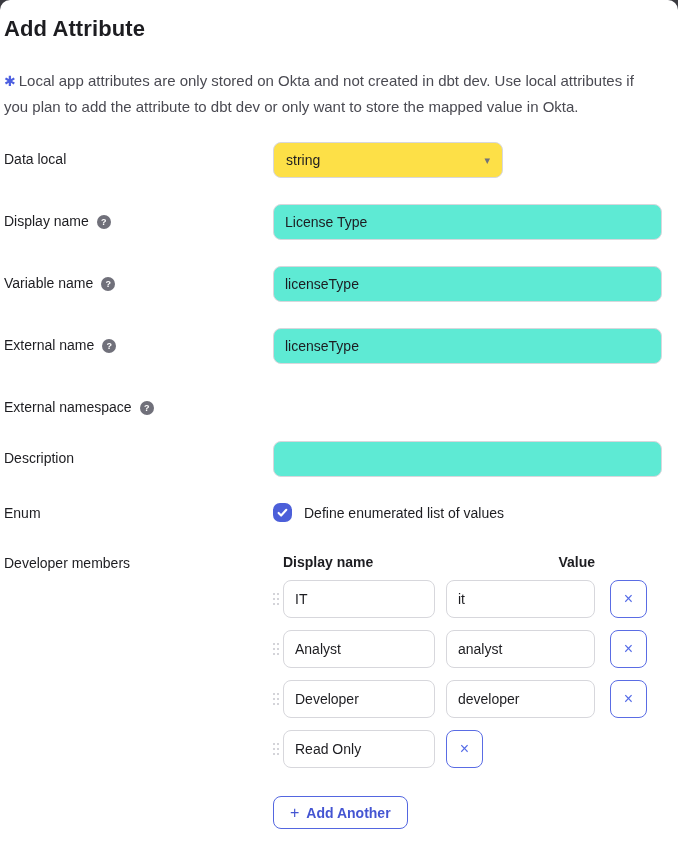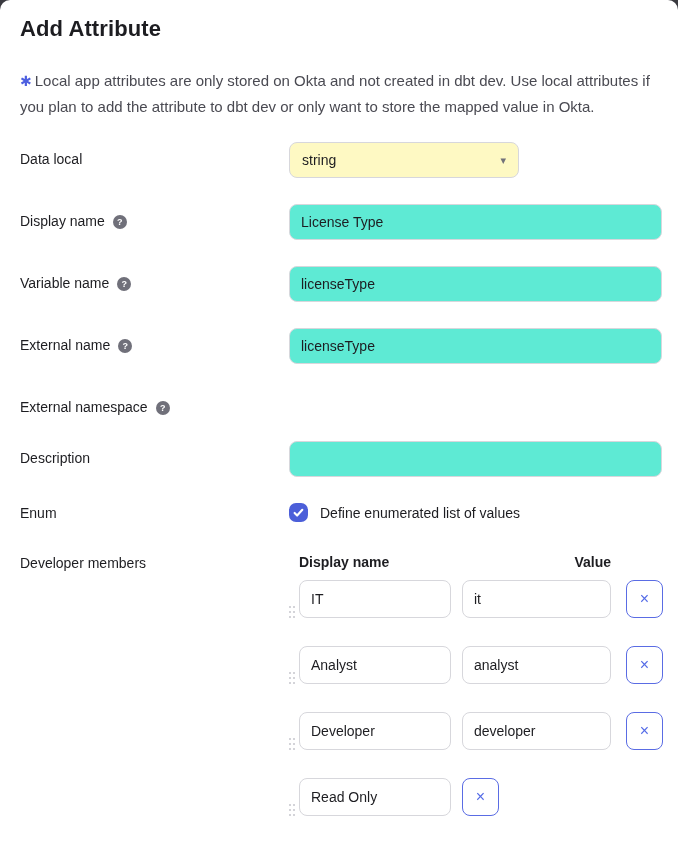--- a/index.html
+++ b/index.html
@@ -4,21 +4,21 @@
 <style>
   html,body{margin:0;padding:0;}
   body{
     background:#3a3a40;
     font-family:"Liberation Sans", sans-serif;
     -webkit-font-smoothing:antialiased;
   }
   .modal{
     width:678px;height:841px;box-sizing:border-box;
     background:#ffffff;border-radius:10px 10px 0 0;
-    padding:16px 16px 0 20px;overflow:hidden;
+    padding:16px 16px 0 4px;overflow:hidden;
     color:#1d1d21;
   }
   .page-title{
     font-size:22px;font-weight:700;color:#1d1d21;
     margin:0 0 0 0;letter-spacing:.1px;
   }
   .note{
     margin-top:26px;font-size:15px;line-height:26px;color:#4a4a52;
   }
   .note .asterisk{
@@ -33,21 +33,21 @@
   }
   .help-icon{
     width:14px;height:14px;border-radius:50%;
     background:#70707a;color:#ffffff;
     font-size:9px;font-weight:700;line-height:14px;text-align:center;
     margin-top:2px;flex:0 0 14px;user-select:none;
   }
   .ctrl{flex:1;min-width:0;}
   .select{
     width:230px;height:36px;box-sizing:border-box;
-    border:1px solid #d7d7dc;border-radius:8px;background:#fef9c3;
+    border:1px solid #d7d7dc;border-radius:8px;background:#fde047;
     display:flex;align-items:center;justify-content:space-between;
     padding:0 12px;font-size:14px;color:#1d1d21;cursor:pointer;
   }
   .select .chevron{color:#72727a;font-size:11px;line-height:1;}
   .text-input{
     width:100%;height:36px;box-sizing:border-box;
     border:1px solid #d7d7dc;border-radius:8px;background:#5eead4;
     padding:0 11px;font-size:14px;color:#1d1d21;outline:none;
     font-family:"Liberation Sans", sans-serif;
   }
@@ -60,21 +60,21 @@
     flex:0 0 19px;
   }
   .checkbox svg{display:block;}
   .checkbox-label{font-size:14px;color:#1d1d21;}
   .members-row{margin-bottom:0;}
   .members-row .row-label{padding-top:1px;}
   .members-headers{display:flex;margin-left:10px;margin-bottom:10px;}
   .members-headers .hdr{font-size:14px;font-weight:700;color:#1d1d21;}
   .members-headers .hdr.display{width:163px;}
   .members-headers .hdr.value{width:149px;text-align:right;}
-  .member-row{display:flex;align-items:flex-end;margin-bottom:28px;}
+  .member-row{display:flex;align-items:center;margin-bottom:12px;}
   .drag-handle{
     width:6px;margin-right:4px;flex:0 0 6px;
     display:grid;grid-template-columns:2px 2px;gap:3px 2px;cursor:grab;
   }
   .drag-handle i{width:2px;height:2px;border-radius:50%;background:#c6c6cc;display:block;}
   .member-input{
     height:38px;box-sizing:border-box;border:1px solid #d7d7dc;border-radius:8px;
     padding:0 11px;font-size:14px;color:#1d1d21;outline:none;background:#fff;
     font-family:"Liberation Sans", sans-serif;
   }

